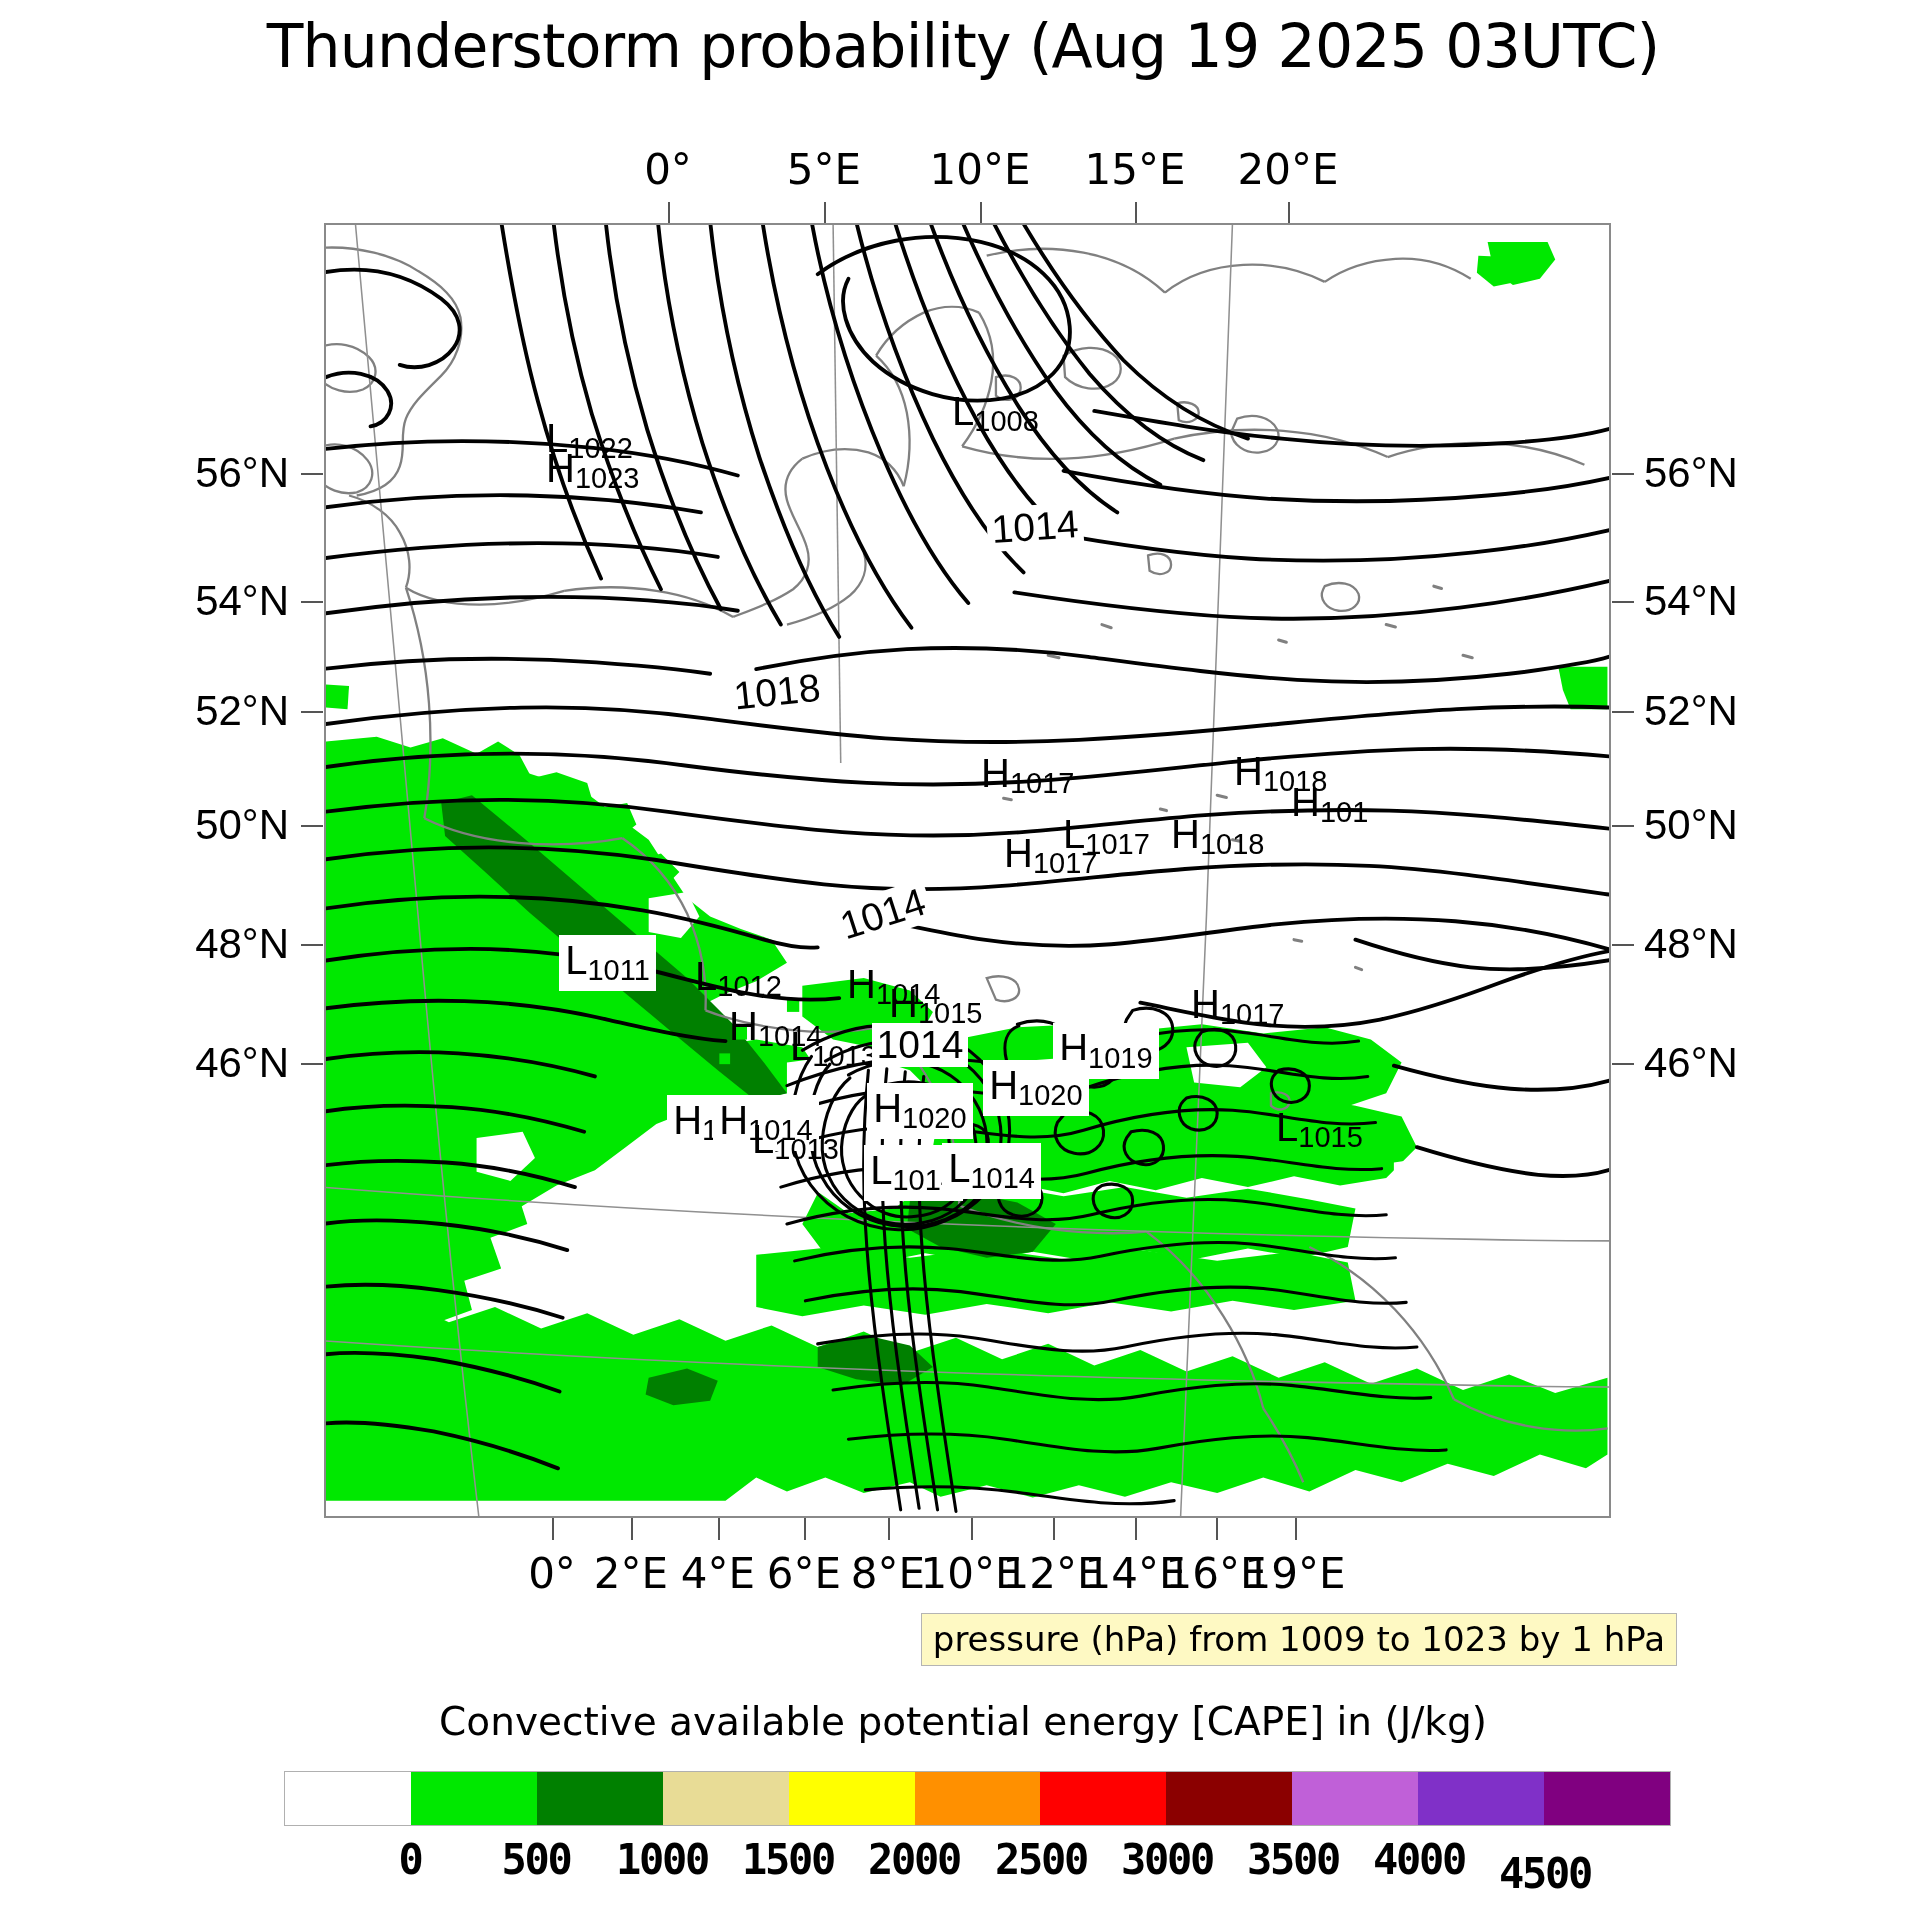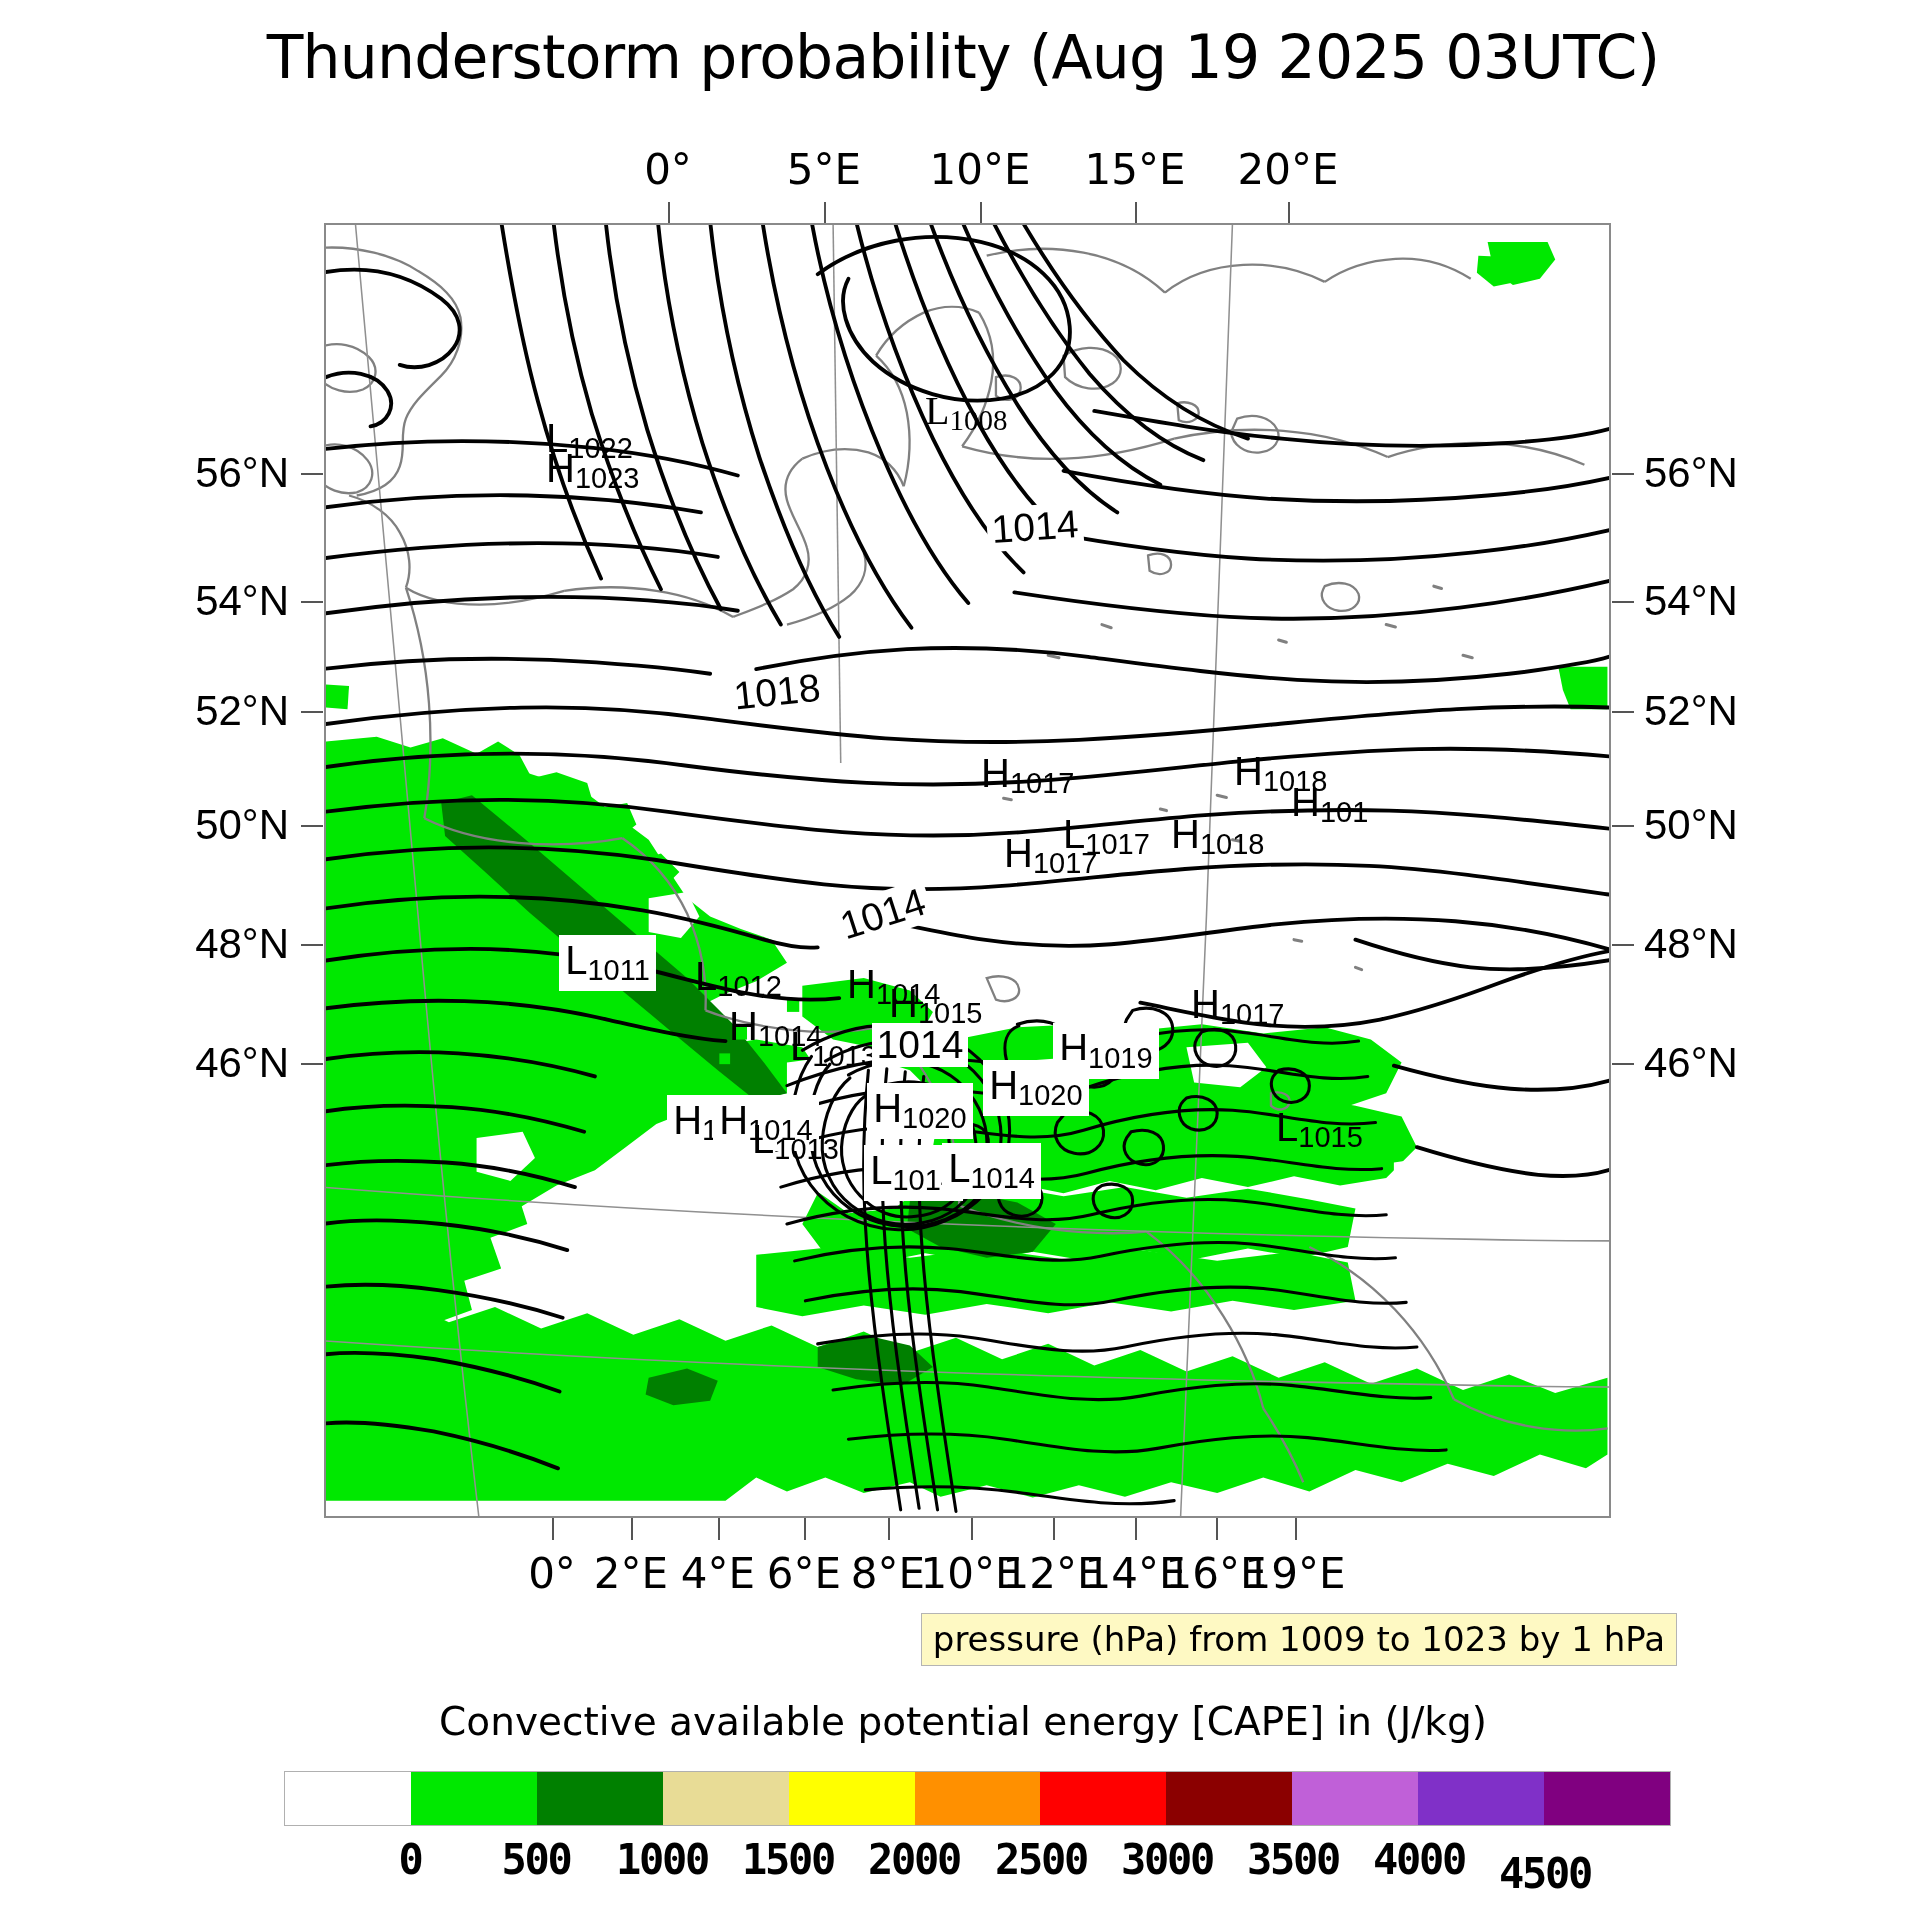--- a/index.html
+++ b/index.html
@@ -11,21 +11,21 @@
   }
   #root {
     position: relative;
     width: 1926px; height: 1926px;
     background: #ffffff;
   }
 
   
   #title {
     position: absolute;
-    left: 0; right: 0; top: 22px;
+    left: 0; right: 0; top: 11px;
     text-align: center;
     font-family: "DejaVu Sans", sans-serif;
     font-size: 60px;
     font-weight: 400;
     letter-spacing: -0.8px;
     color: #000;
     white-space: nowrap;
   }
 
   
@@ -460,21 +460,21 @@
             <path d="M778 1108 C 772 1166, 770 1234, 774 1304 C 778 1372, 786 1442, 796 1512 C 804 1570, 812 1622, 820 1674"></path>
           </g>
         </g>
 
       </g>
     </svg>
 
     <div id="map-label-layer">
         <div class="mlab" style="left: 220px; top: 193px;"><span class="big">L</span><span class="sub">1022</span></div>
         <div class="mlab" style="left: 220px; top: 223px;"><span class="big">H</span><span class="sub">1023</span></div>
-        <div class="mlab" style="left: 599px; top: 166px; font-family: Liberation Serif, serif;"><span class="big">L</span><span class="sub">1008</span></div>
+        <div class="mlab" style="left: 626px; top: 166px;"><span class="big">L</span><span class="sub">1008</span></div>
         <div class="mlab" style="left: 655px; top: 528px;"><span class="big">H</span><span class="sub">1017</span></div>
         <div class="mlab" style="left: 908px; top: 526px;"><span class="big">H</span><span class="sub">1018</span></div>
         <div class="mlab" style="left: 965px; top: 557px;"><span class="big">H</span><span class="sub">101</span></div>
         <div class="mlab" style="left: 737px; top: 589px;"><span class="big">L</span><span class="sub">1017</span></div>
         <div class="mlab" style="left: 845px; top: 589px;"><span class="big">H</span><span class="sub">1018</span></div>
         <div class="mlab" style="left: 678px; top: 608px;"><span class="big">H</span><span class="sub">1017</span></div>
         <div class="mlab boxed" style="left: 233px; top: 710px;"><span class="big">L</span><span class="sub">1011</span></div>
         <div class="mlab" style="left: 369px; top: 731px;"><span class="big">L</span><span class="sub">1012</span></div>
         <div class="mlab" style="left: 521px; top: 739px;"><span class="big">H</span><span class="sub">1014</span></div>
         <div class="mlab" style="left: 563px; top: 758px;"><span class="big">H</span><span class="sub">1015</span></div>

